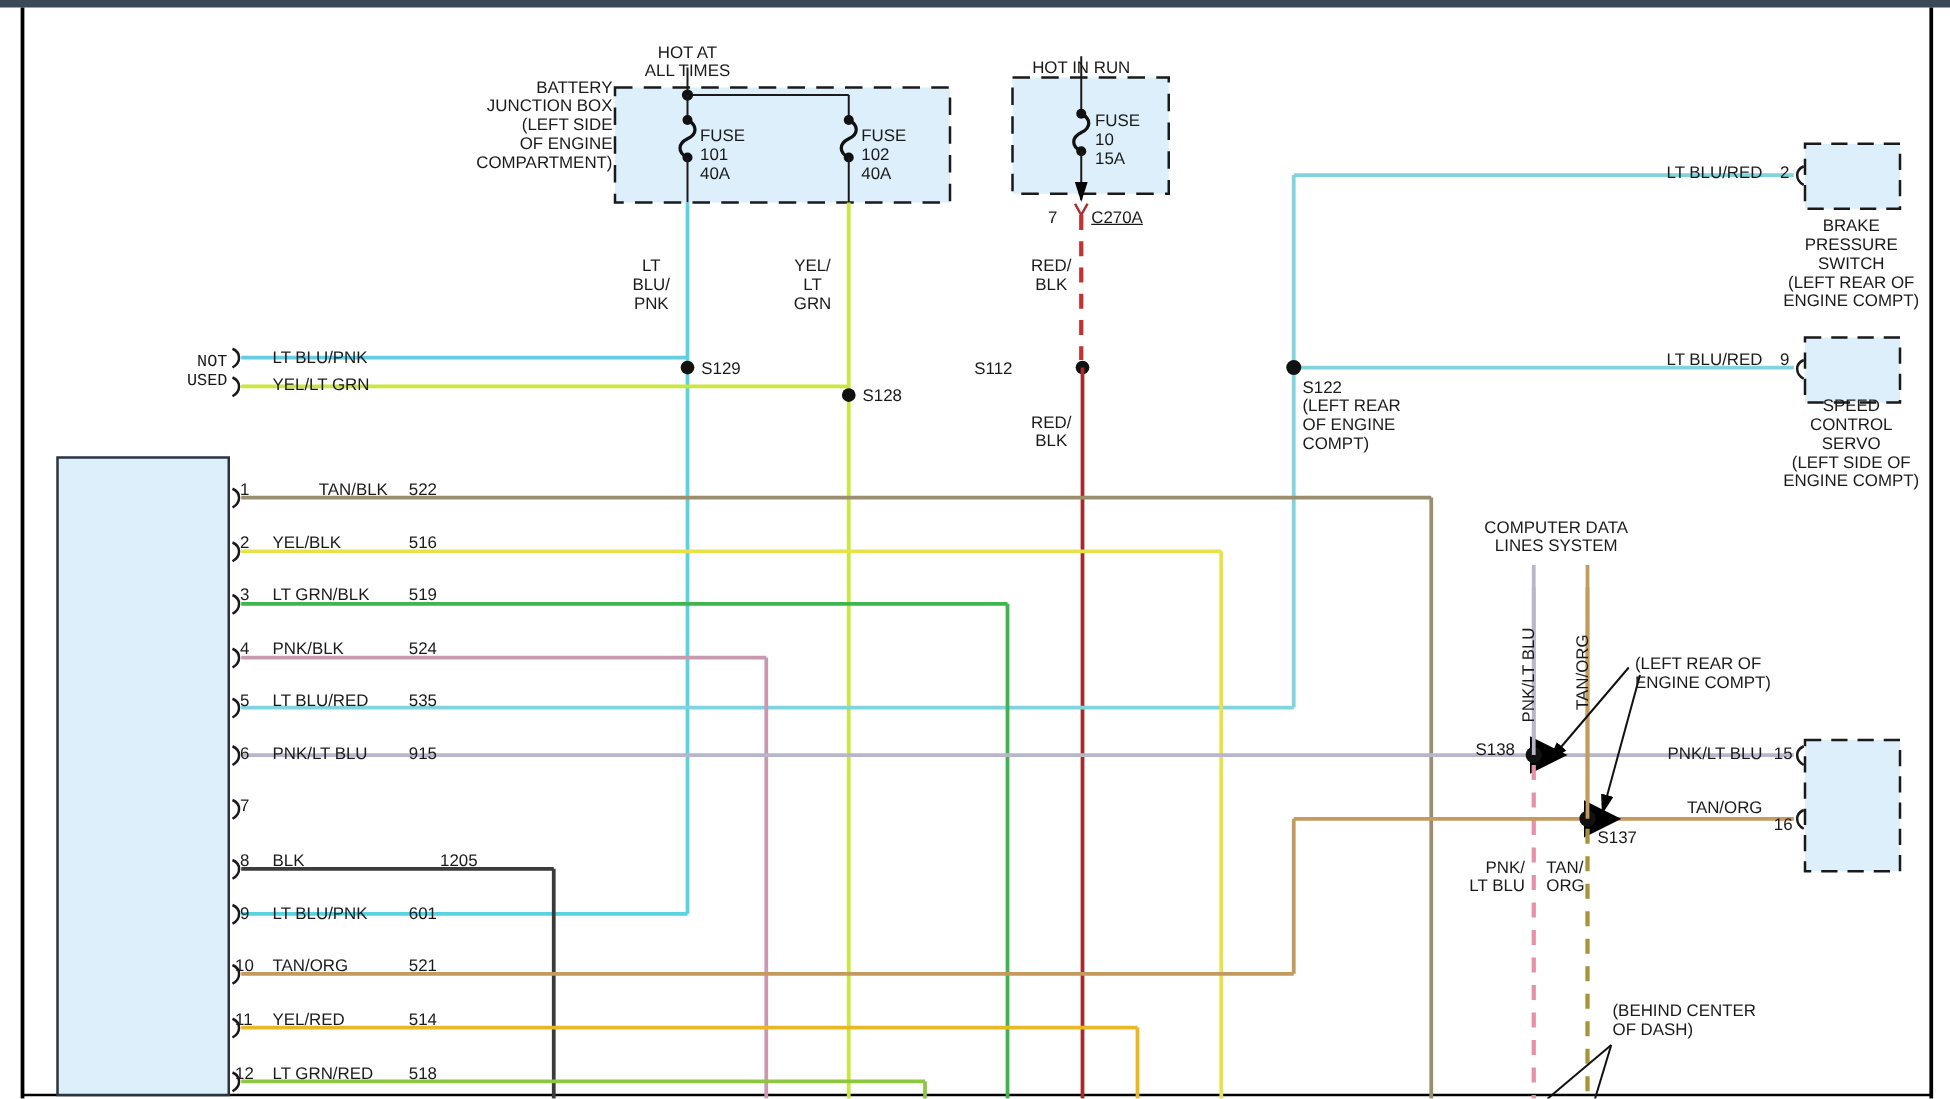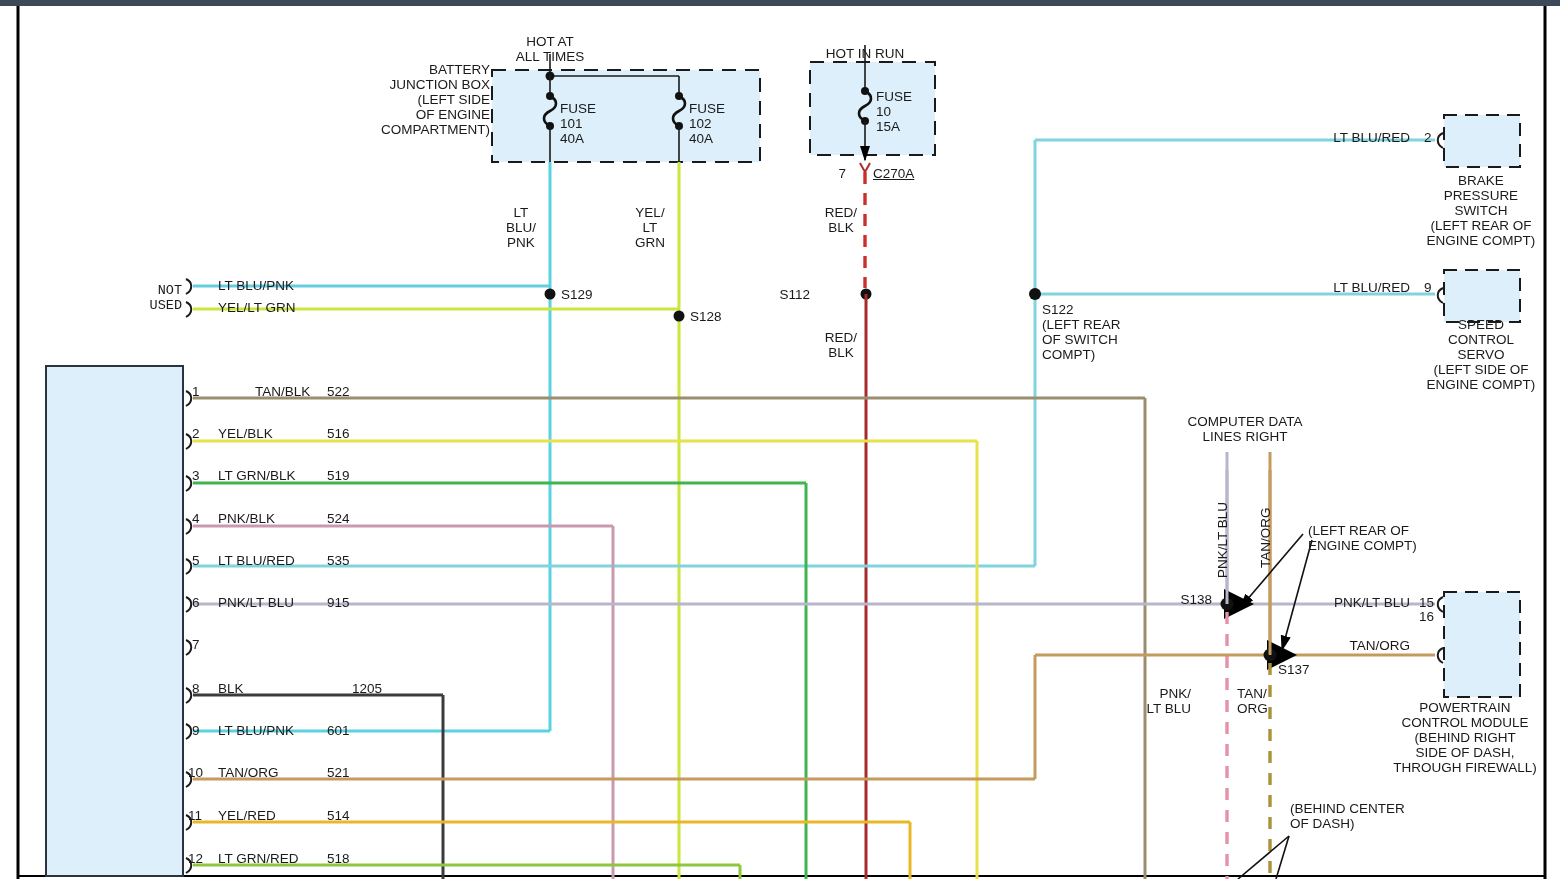--- a/index.html
+++ b/index.html
@@ -188,21 +188,21 @@
   <div class="lbl r" style="left:120px;top:283px;width:62px;font-family:Liberation Mono, monospace;">NOT
 USED</div>
   <div class="lbl" style="left:218px;top:278px;">LT BLU/PNK</div>
   <div class="lbl" style="left:218px;top:300px;">YEL/LT GRN</div>
 
   <div class="lbl" style="left:561px;top:287px;">S129</div>
   <div class="lbl" style="left:690px;top:309px;">S128</div>
   <div class="lbl r" style="left:758px;top:287px;width:52px;">S112</div>
   <div class="lbl" style="left:1042px;top:302px;">S122</div>
   <div class="lbl" style="left:1042px;top:317px;">(LEFT REAR
-OF SWITCH
+OF ENGINE
 COMPT)</div>
   <div class="lbl r" style="left:1160px;top:592px;width:52px;">S138</div>
   <div class="lbl" style="left:1278px;top:662px;">S137</div>
 
   <div>
     <div class="lbl" style="left:192px;top:384px;">1</div>
     <div class="lbl" style="left:218px;top:384px;margin-left:37px;">TAN/BLK</div>
     <div class="lbl" style="left:327px;top:384px;">522</div>
 
     <div class="lbl" style="left:192px;top:426px;">2</div>
@@ -260,33 +260,28 @@
   <div class="lbl" style="left:1424px;top:280px;">9</div>
   <div class="lbl c" style="left:1397px;top:317px;width:168px;">SPEED
 CONTROL
 SERVO
 (LEFT SIDE OF
 ENGINE COMPT)</div>
 
   <div class="lbl r" style="left:1250px;top:595px;width:160px;">PNK/LT BLU</div>
   <div class="lbl" style="left:1419px;top:595px;">15</div>
   <div class="lbl r" style="left:1250px;top:638px;width:160px;">TAN/ORG</div>
-  <div class="lbl" style="left:1419px;top:609px;">16</div>
-  <div class="lbl c" style="left:1370px;top:700px;width:190px;">POWERTRAIN
-CONTROL MODULE
-(BEHIND RIGHT
-SIDE OF DASH,
-THROUGH FIREWALL)</div>
+  <div class="lbl" style="left:1419px;top:652px;">16</div>
 
   <div class="lbl c" style="left:1165px;top:414px;width:160px;">COMPUTER DATA
-LINES RIGHT</div>
+LINES SYSTEM</div>
   <div class="lbl vert" style="left:1215px;top:578px;transform:rotate(-90deg);white-space:nowrap;">PNK/LT BLU</div>
   <div class="lbl vert" style="left:1258px;top:568px;transform:rotate(-90deg);white-space:nowrap;">TAN/ORG</div>
   <div class="lbl" style="left:1308px;top:523px;">(LEFT REAR OF
 ENGINE COMPT)</div>
   <div class="lbl" style="left:1290px;top:801px;">(BEHIND CENTER
 OF DASH)</div>
-  <div class="lbl r" style="left:1119px;top:686px;width:72px;">PNK/
+  <div class="lbl r" style="left:1148px;top:686px;width:72px;">PNK/
 LT BLU</div>
   <div class="lbl" style="left:1237px;top:686px;">TAN/
 ORG</div>
 
 </div>
 
 </body></html>

